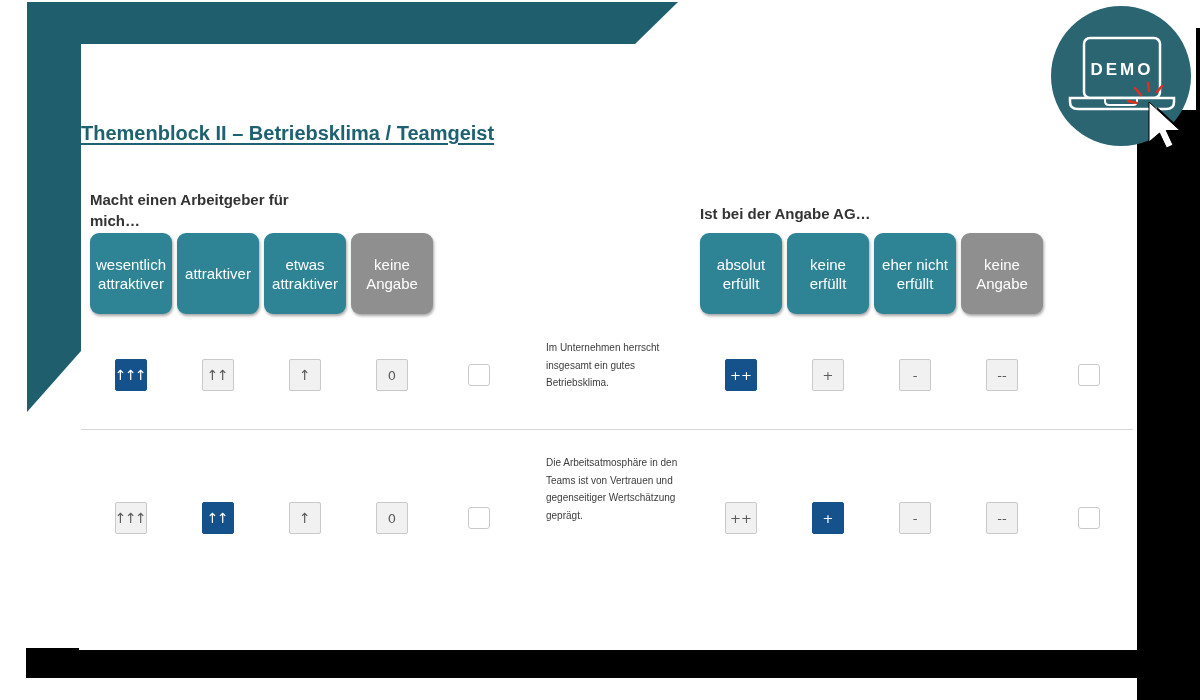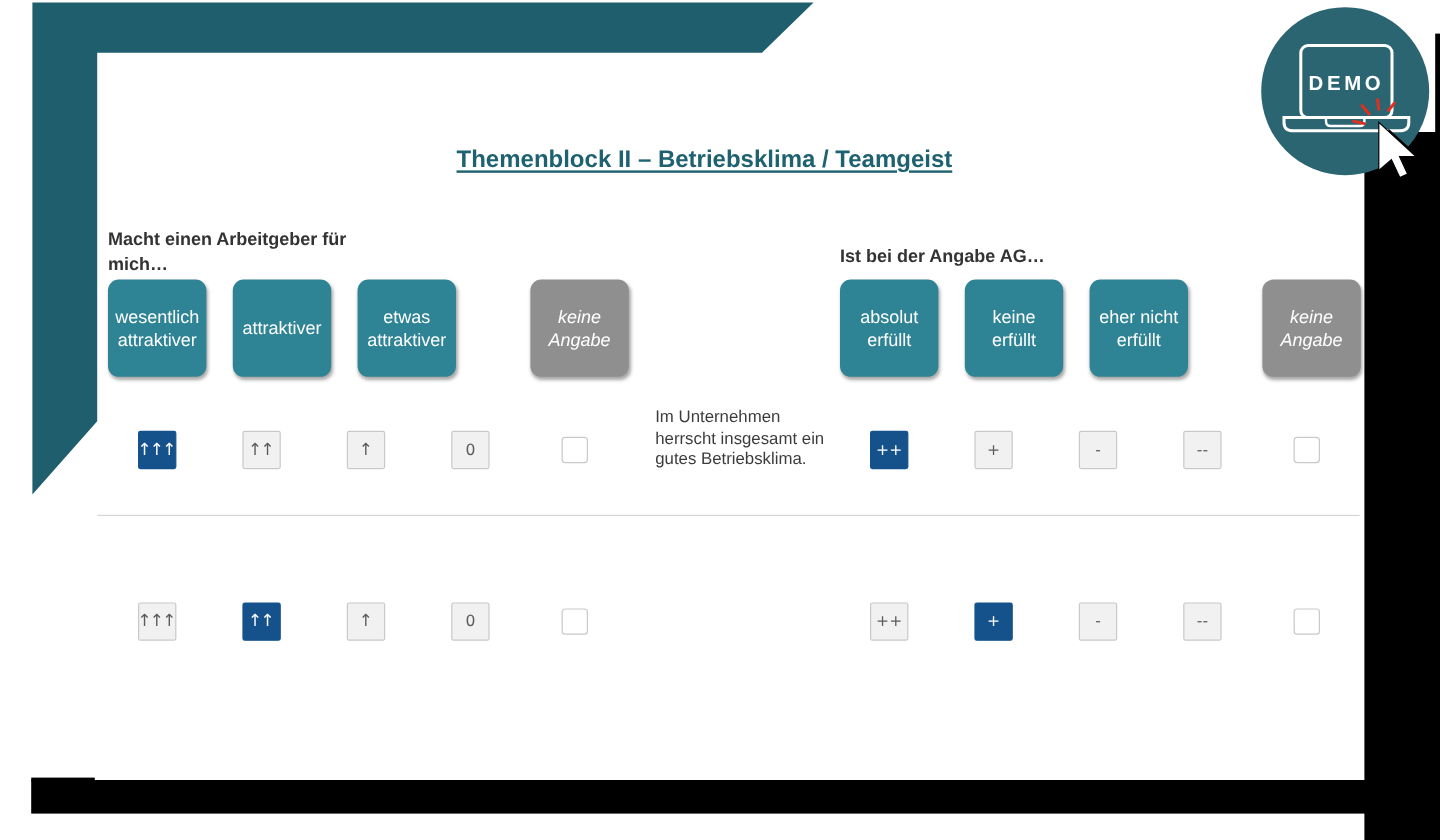--- a/index.html
+++ b/index.html
@@ -10,60 +10,60 @@
   .abs{position:absolute;}
   
   .footer-bar{left:26px;top:650px;width:1174px;height:28px;background:var(--footer-black,#000);}
   .footer-step{left:26px;top:648px;width:53px;height:3px;background:var(--footer-black,#000);}
   .right-column{left:1137px;top:110px;width:63px;height:590px;background:var(--footer-black,#000);}
   .right-strip{left:1196px;top:28px;width:4px;height:84px;background:var(--footer-black,#000);}
   
   .accent-svg{left:0;top:0;width:1200px;height:700px;pointer-events:none;}
   
   .title{
-    left:81px;top:122px;width:1012px;margin:0;text-align:center;
+    left:81px;top:122px;width:1012px;margin:0;text-align:left;
     font-size:20px;font-weight:bold;color:var(--title-teal,#1e6170);
     text-decoration:underline;text-decoration-thickness:2px;text-underline-offset:3px;
   }
   .qheader{font-size:15px;font-weight:bold;color:#333;line-height:21px;}
   .qheader.left{left:90px;top:189px;width:230px;}
   .qheader.right{left:700px;top:203px;width:300px;}
   
-  .colheads{display:flex;gap:22px;width:510px;top:233px;}
+  .colheads{display:flex;gap:5px;width:510px;top:233px;}
   .colheads.left{left:90px;}
   .colheads.right{left:700px;align-items:flex-end;}
   .colhead{
     flex:0 0 82px;height:81px;box-sizing:border-box;border-radius:9px;
     display:flex;align-items:center;justify-content:center;text-align:center;
     padding:2px 4px;color:#fff;font-size:15px;line-height:19px;
     background:var(--button-teal,#2e8495);
     box-shadow:1px 2px 3px rgba(0,0,0,0.35);
   }
-  .colhead.na{background:var(--gray-option,#8f8f8f);font-style:italic;margin-left:40px;}
+  .colhead.na{background:var(--gray-option,#8f8f8f);}
   
   .choice-row{display:flex;gap:5px;width:430px;height:34px;}
   .choice-row.cleft{left:90px;}
   .choice-row.cright{left:700px;}
   .row1{top:358px;}
   .row2{top:501px;}
   .cell{flex:0 0 82px;display:flex;align-items:center;justify-content:center;}
   .sbtn{
     width:32px;height:32px;box-sizing:border-box;border:1px solid #c9c9c9;border-radius:2px;
     background:#f1f1f1;color:#5c5c5c;font-size:13px;line-height:1;
     display:flex;align-items:center;justify-content:center;
     font-family:"DejaVu Sans",sans-serif;padding:0;cursor:pointer;
   }
   .sbtn.arrows{font-size:14px;letter-spacing:-1.5px;padding-right:2px;}
   .sbtn.selected{background:var(--selected-blue,#15528c);border-color:var(--selected-blue,#15528c);color:#fff;}
   .checkbox{
     width:22px;height:22px;box-sizing:border-box;border:1.5px solid #c9c9c9;border-radius:3px;
     background:#fff;cursor:pointer;
   }
   
-  .statement{width:152px;font-size:14px;line-height:17.5px;color:#3c3c3c;}
+  .statement{width:152px;font-size:10px;line-height:17.5px;color:#3c3c3c;}
   .statement.s1{left:546px;top:339px;}
   .statement.s2{left:546px;top:454px;}
   .divider{left:81px;top:429px;width:1052px;height:1px;background:#d6d6d6;}
   .badge-svg{left:0;top:0;width:1200px;height:700px;pointer-events:none;}
 </style>
 </head>
 <body>
 
 <div class="stage">
 
@@ -128,20 +128,21 @@
     <div class="cell">
         <button class="sbtn">--</button>
       </div>
     <div class="cell">
         <span class="checkbox"></span>
       </div>
   </div>
 
   <div class="abs divider"></div>
 
+  <div class="abs statement s2">Die Arbeitsatmosphäre in den Teams ist von Vertrauen und gegenseitiger Wertschätzung geprägt.</div>
 
   <div class="abs choice-row cleft row2">
     <div class="cell">
         <button class="sbtn arrows">↑↑↑</button>
       </div>
     <div class="cell">
         <button class="sbtn arrows selected">↑↑</button>
       </div>
     <div class="cell">
         <button class="sbtn arrows">↑</button>

